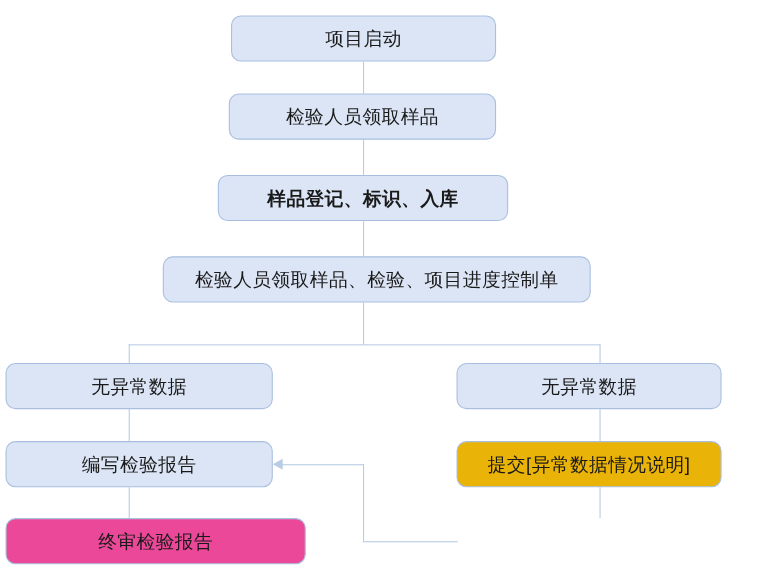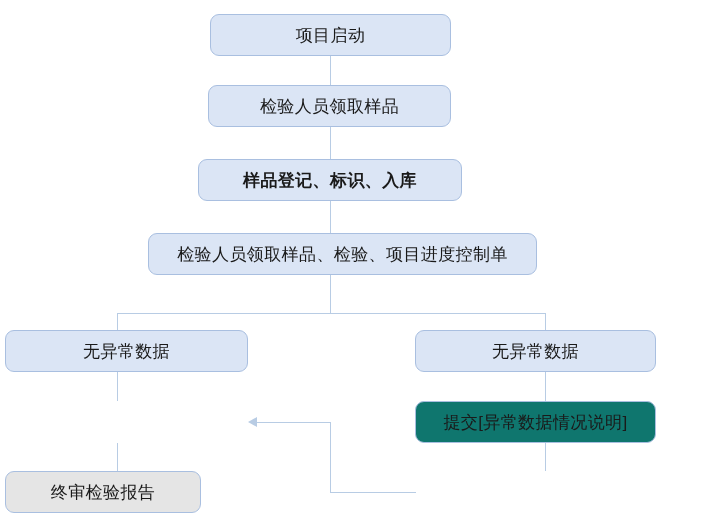--- a/index.html
+++ b/index.html
@@ -64,15 +64,16 @@
     <div class="conn h" style="left: 330px; top: 492px; width: 86px; background: rgb(184, 204, 228);"></div>
     <div class="conn v" style="left: 330px; top: 422px; height: 71px; background: rgb(184, 204, 228);"></div>
     <div class="conn h" style="left: 256px; top: 422px; width: 75px; background: rgb(184, 204, 228);"></div>
     <div class="arrowhead" style="left: 248px; top: 417px; border-top: 5px solid transparent; border-bottom: 5px solid transparent; border-right: 9px solid rgb(184, 204, 228);"></div>
     <div class="node" style="left: 210px; top: 14px; width: 241px; height: 42px; background: rgb(219, 229, 245); border-color: rgb(169, 191, 224); color: rgb(26, 26, 26);">项目启动</div>
     <div class="node" style="left: 208px; top: 85px; width: 243px; height: 42px; background: rgb(219, 229, 245); border-color: rgb(169, 191, 224); color: rgb(26, 26, 26);">检验人员领取样品</div>
     <div class="node" style="left: 198px; top: 159px; width: 264px; height: 42px; background: rgb(219, 229, 245); border-color: rgb(169, 191, 224); color: rgb(26, 26, 26); font-weight: bold;">样品登记、标识、入库</div>
     <div class="node" style="left: 148px; top: 233px; width: 389px; height: 42px; background: rgb(219, 229, 245); border-color: rgb(169, 191, 224); color: rgb(26, 26, 26);">检验人员领取样品、检验、项目进度控制单</div>
     <div class="node" style="left: 5px; top: 330px; width: 243px; height: 42px; background: rgb(219, 229, 245); border-color: rgb(169, 191, 224); color: rgb(26, 26, 26);">无异常数据</div>
     <div class="node" style="left: 415px; top: 330px; width: 241px; height: 42px; background: rgb(219, 229, 245); border-color: rgb(169, 191, 224); color: rgb(26, 26, 26);">无异常数据</div>
-    <div class="node" style="left: 415px; top: 401px; width: 241px; height: 42px; background: #0f766e; border-color: rgb(169, 191, 224); color: rgb(26, 26, 26);">提交[异常数据情况说明]</div>
-    <div class="node" style="left: 5px; top: 471px; width: 196px; height: 42px; background: #e5e5e5; border-color: rgb(169, 191, 224); color: rgb(26, 26, 26);">终审检验报告</div>
+    <div class="node" style="left: 5px; top: 401px; width: 243px; height: 42px; background: rgb(219, 229, 245); border-color: rgb(169, 191, 224); color: rgb(26, 26, 26);">编写检验报告</div>
+    <div class="node" style="left: 415px; top: 401px; width: 241px; height: 42px; background: #eab308; border-color: rgb(169, 191, 224); color: rgb(26, 26, 26);">提交[异常数据情况说明]</div>
+    <div class="node" style="left: 5px; top: 471px; width: 273px; height: 42px; background: #ec4899; border-color: rgb(169, 191, 224); color: rgb(26, 26, 26);">终审检验报告</div>
   </div>
 
 </body></html>

